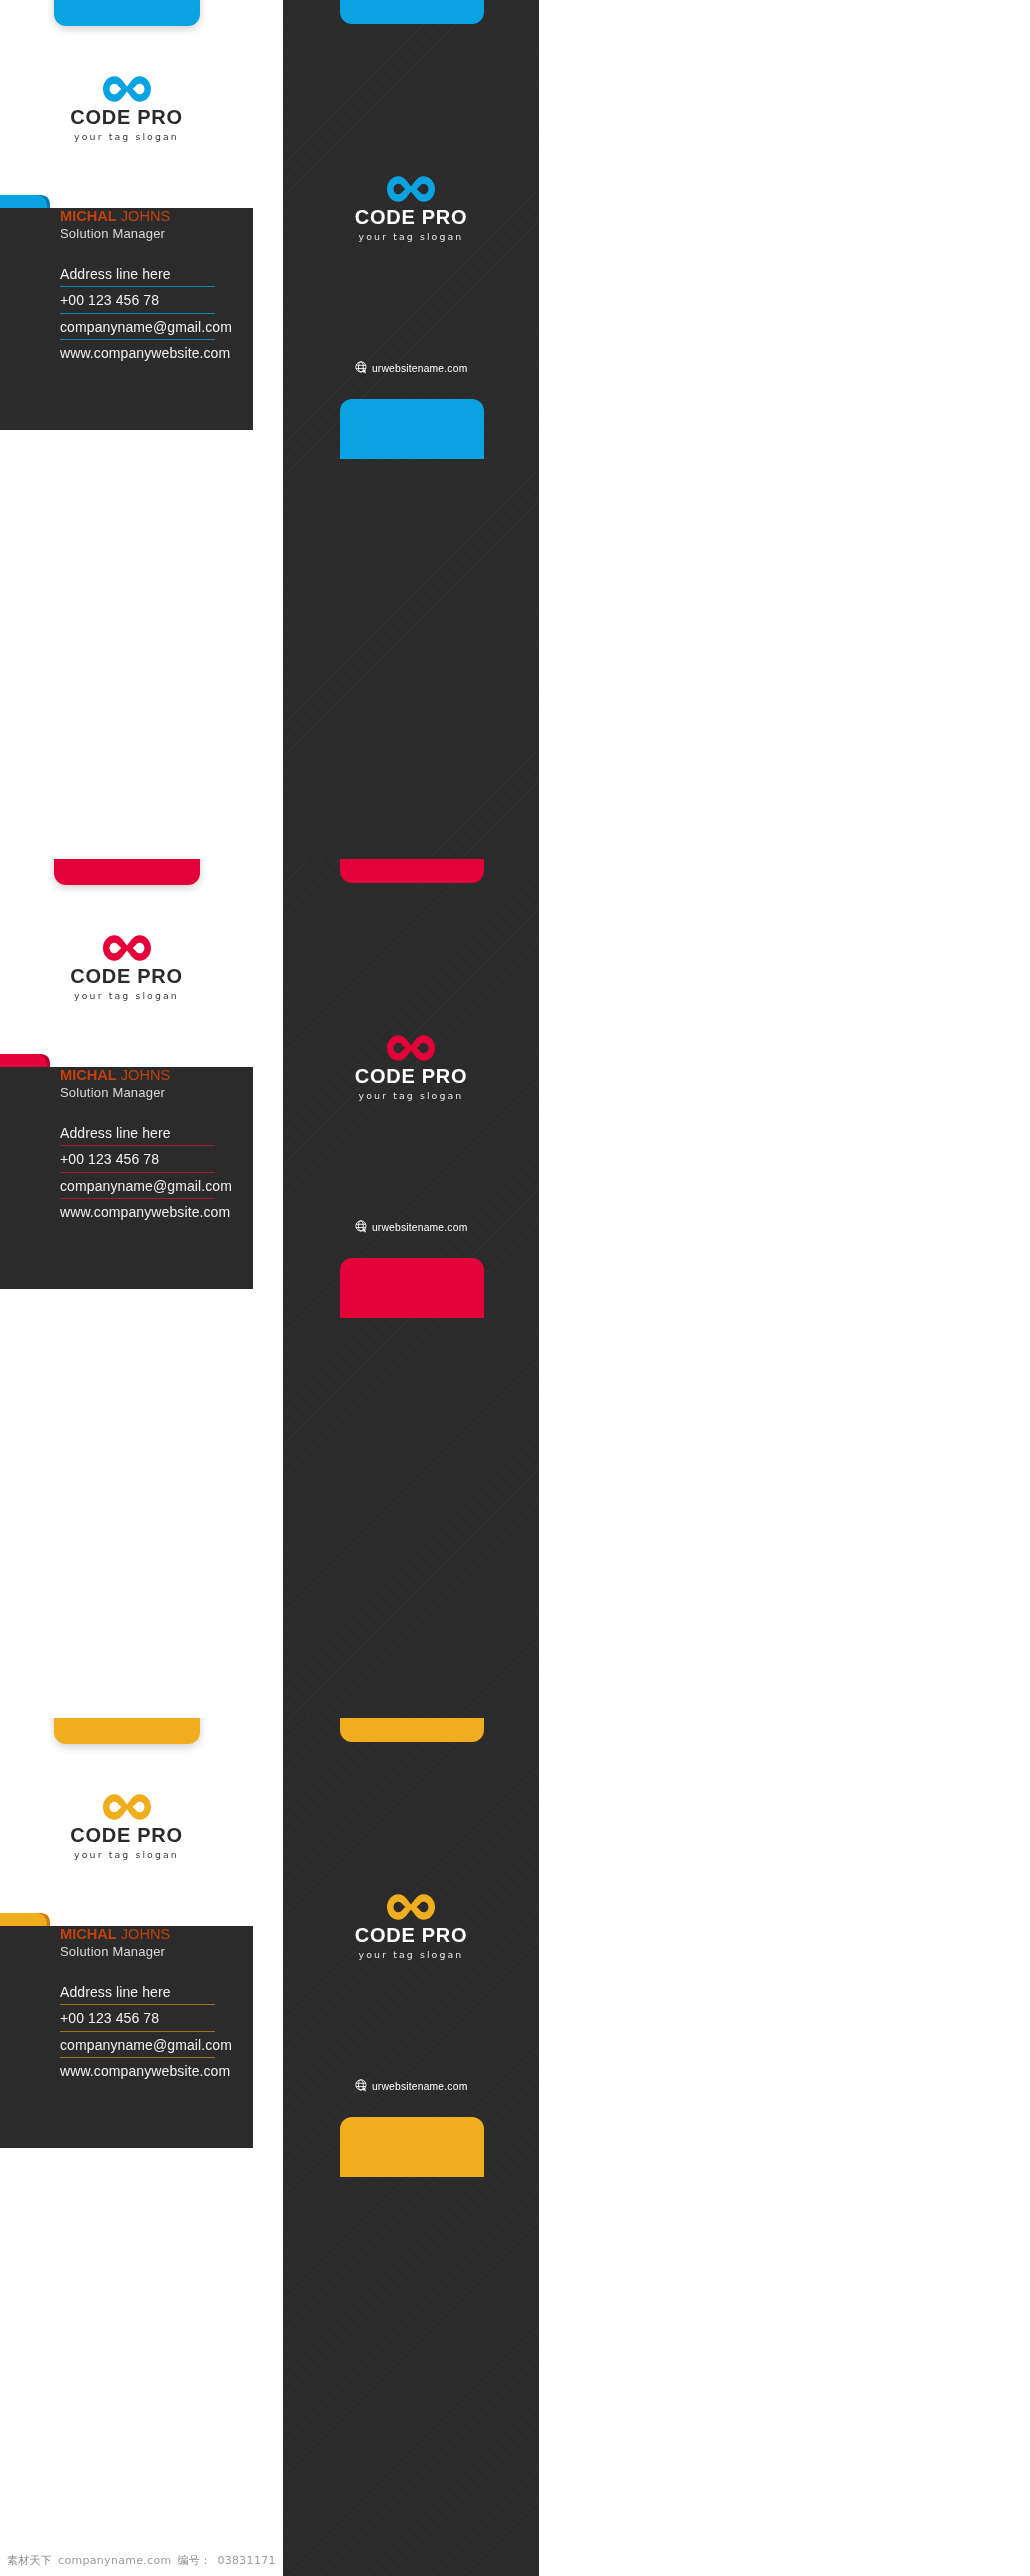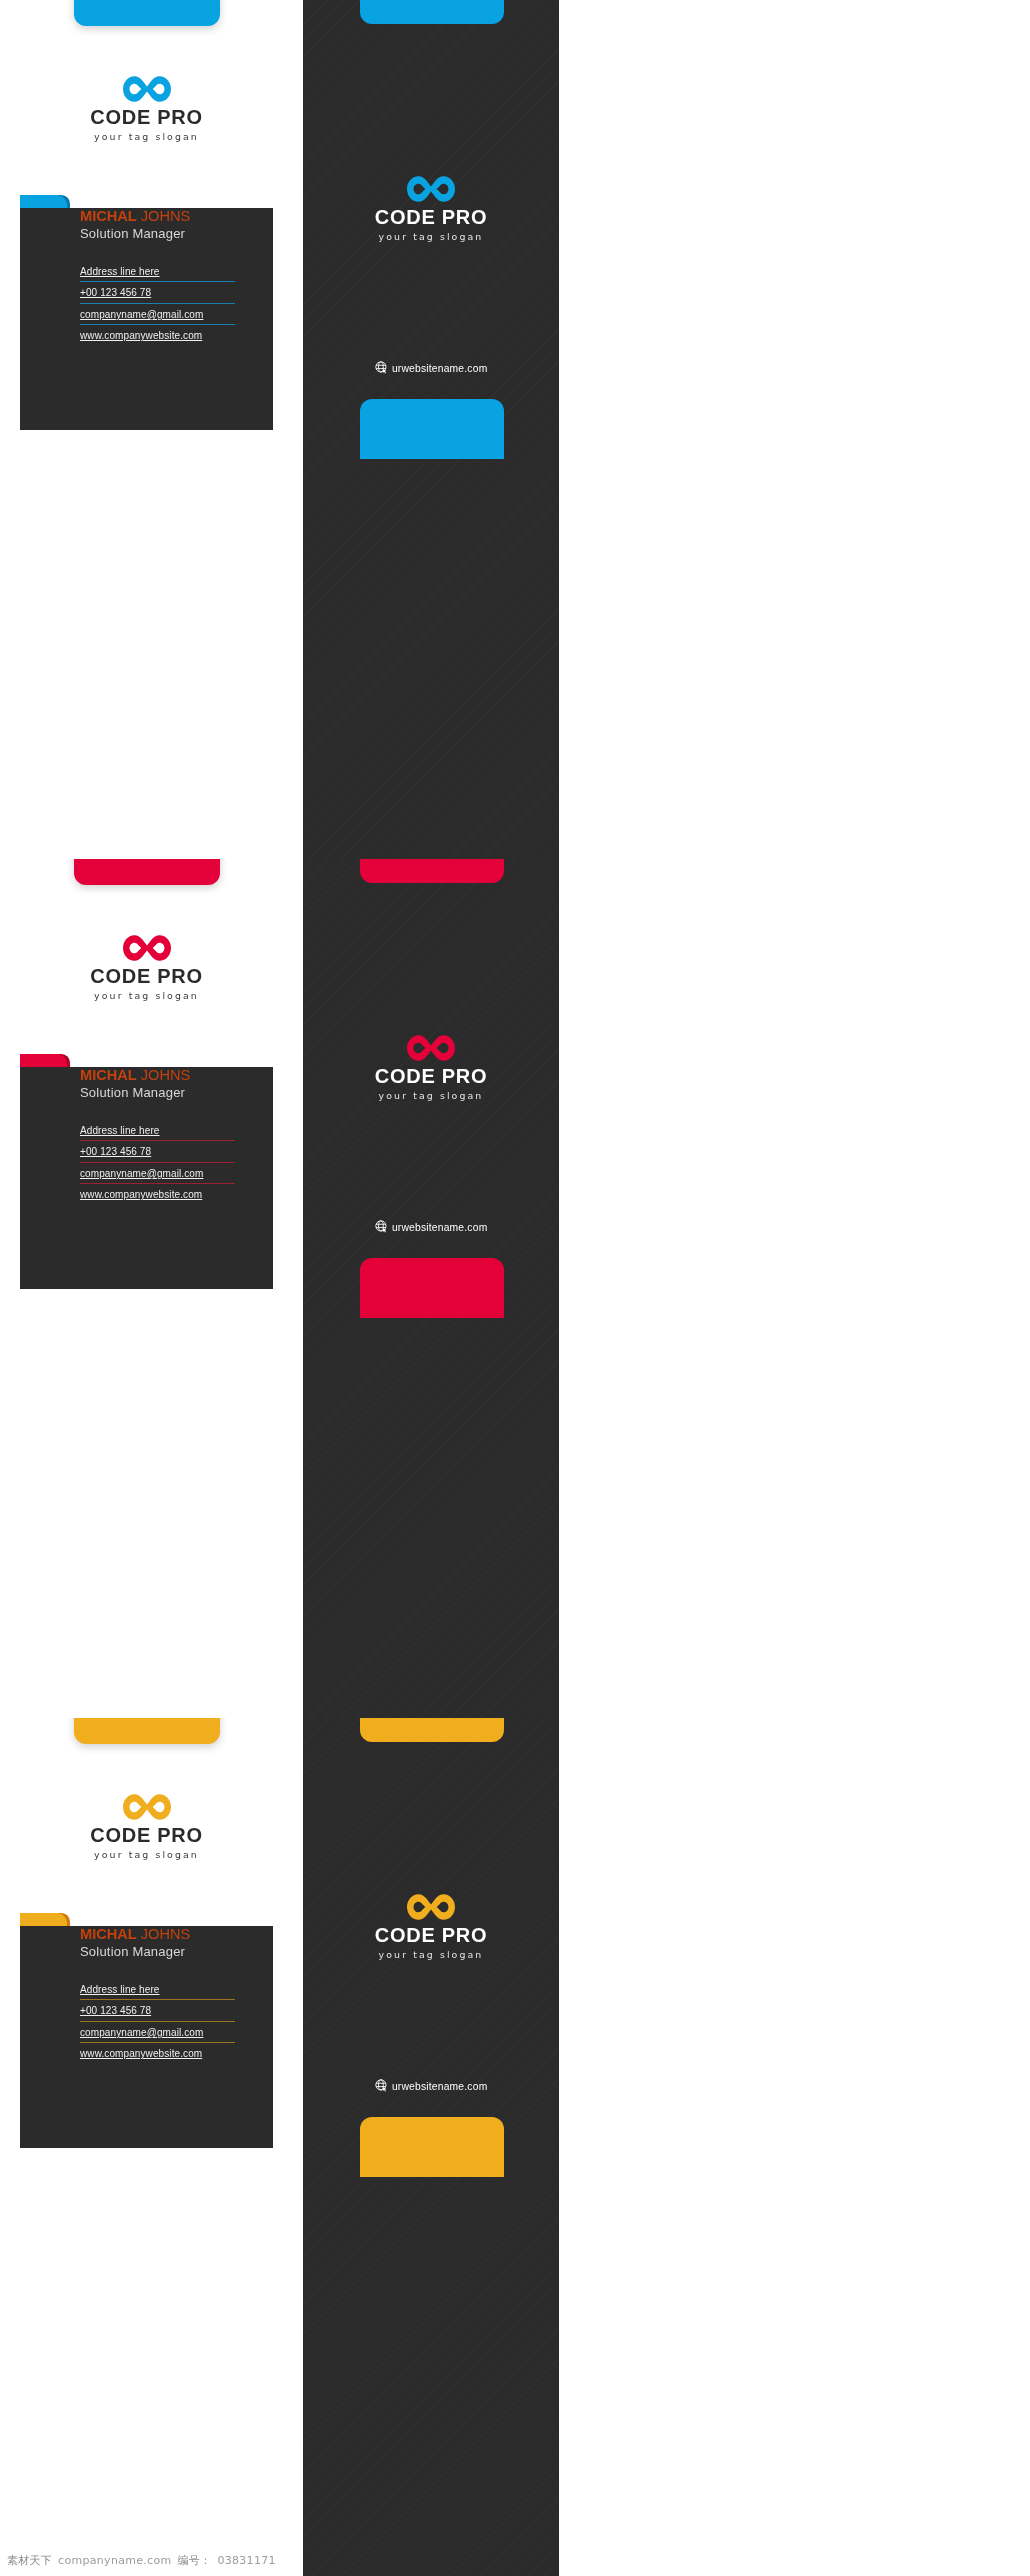--- a/index.html
+++ b/index.html
@@ -12,21 +12,20 @@
     font-family:"Liberation Sans", sans-serif;
     position:relative;
     overflow:hidden;
   }
 
   
   .variant-row {
     position:relative;
     width:944px;
     height:859px;
-    margin-left:20px;
   }
 
   
   .front-card {
     position:absolute;
     left:0;
     top:0;
     width:515px;
     height:859px;
     background:#ffffff;
@@ -133,26 +132,25 @@
     font-size:13px;
     color:#d8d8d8;
     font-weight:normal;
     margin-top:0.9px;
     letter-spacing:0.2px;
   }
 
   .detail-list { margin-top:20px; }
 
   .detail-row {
-    font-size:10px;
+    font-size:14px;
     color:#f0f0f0;
     padding:5.2px 0 4.3px 0;
     white-space:nowrap;
     letter-spacing:0.1px;
-    text-decoration:underline;
   }
   .detail-row.ruled { border-top:1.3px solid var(--accent); }
 
   
   .back-card {
     position:absolute;
     left:283px;
     top:0;
     width:256px;
     height:859px;

